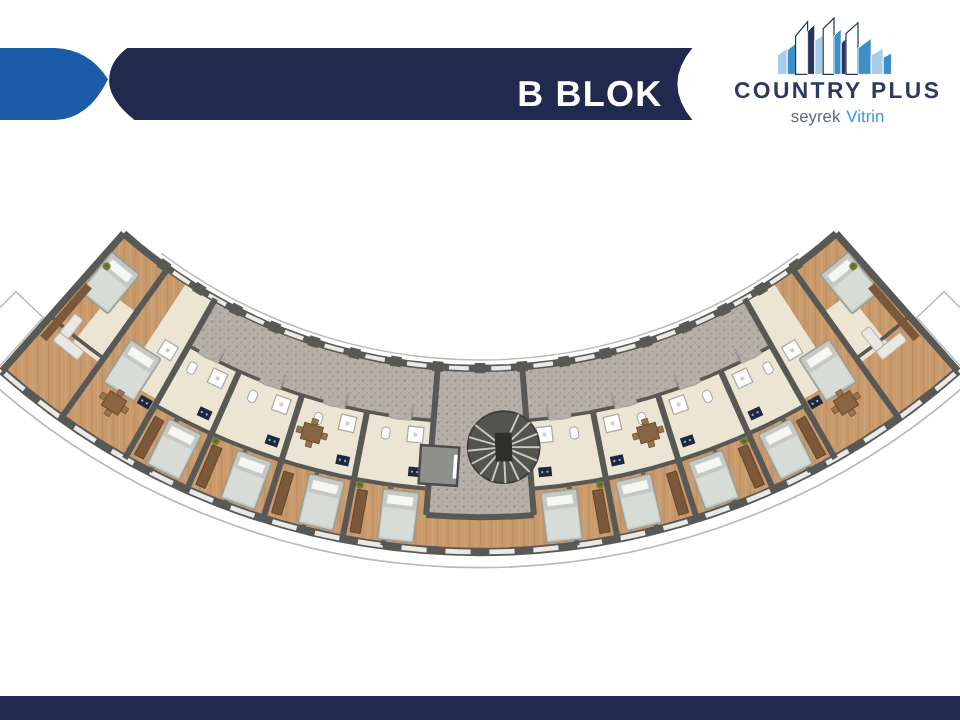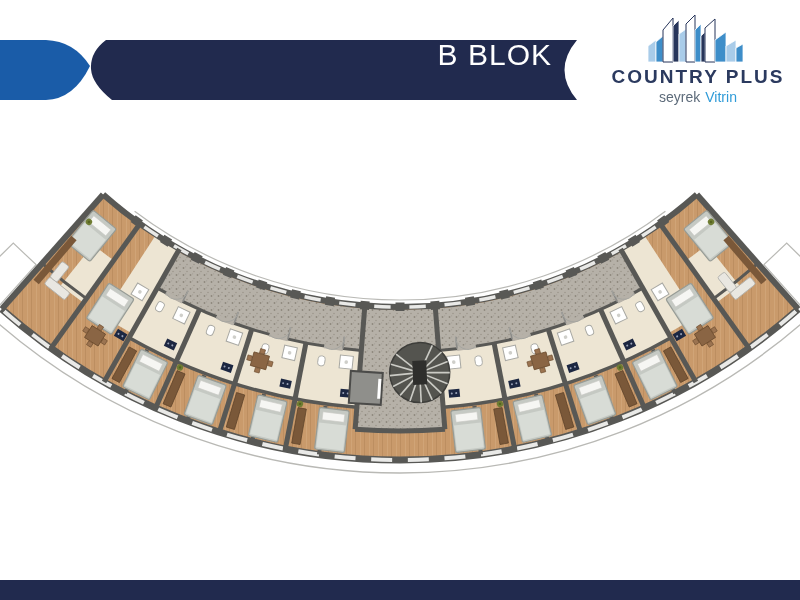--- a/index.html
+++ b/index.html
@@ -1,22 +1,22 @@
 <!DOCTYPE html>
 <html style="--ribbon-navy: #212a4e; --ribbon-blue: #1a5ca8; --logo-navy: #2b3a5f; --logo-gray: #5d6b7a; --logo-blue: #2f9bd8; --sky-light: #a9cce9; --sky-mid: #3e8ec9; --sky-navy: #27355a; --wood: #c99a6b; --wood2: #b5875a; --wood-light: #dcb68c; --beige: #ede5d3; --corridor: #b6b1a8; --speck1: #8e887c; --speck2: #9c968b; --wall: #585855; --window: #e9e9e7; --rail: #b9b9b5; --bed: #c5c9c3; --bed-stroke: #979c96; --blanket: #d8dcd6; --pillow: #f6f6f3; --wardrobe: #7a5839; --table: #8a6544; --navy-appliance: #1c2742; --green: #6f7d33; --elevator: #8f8f8b; --stair-dark: #54544f; --stair-tread: #cbcbc5;"><head>
 <meta charset="utf-8">
 <style>
   html,body{margin:0;padding:0;background:#e8e8e8;}
   .page{position:relative;width:800px;height:600px;background:#fff;overflow:hidden;
         font-family:"Liberation Sans",sans-serif;}
   #ribbon{position:absolute;top:0;left:0;width:800px;height:130px;}
   .c-blue{fill:var(--ribbon-blue);}
   .c-navy{fill:var(--ribbon-navy);}
-  .band-title{position:absolute;top:40px;left:240px;width:312px;text-align:right;
-        font-size:30px;font-weight:normal;color:#fff;letter-spacing:1px;line-height:1;}
+  .band-title{position:absolute;top:64px;left:240px;width:312px;text-align:right;
+        font-size:30px;font-weight:bold;color:#fff;letter-spacing:1px;line-height:1;}
   .logo{position:absolute;top:14px;left:608px;width:180px;text-align:center;}
   .logo svg{width:104px;height:50px;display:block;margin:0 auto;}
   .wordmark{font-size:19px;font-weight:bold;letter-spacing:2px;color:var(--logo-navy);
         white-space:nowrap;margin-top:2px;}
   .tagline{font-size:14px;margin-top:1px;}
   .tag-left{color:var(--logo-gray);}
   .tag-right{color:var(--logo-blue);margin-left:5px;text-align:right;}
   .sky-light{fill:var(--sky-light);stroke:#fff;stroke-width:.8;}
   .sky-mid{fill:var(--sky-mid);stroke:#fff;stroke-width:.8;}
   .sky-navy{fill:var(--sky-navy);stroke:#fff;stroke-width:.8;}

